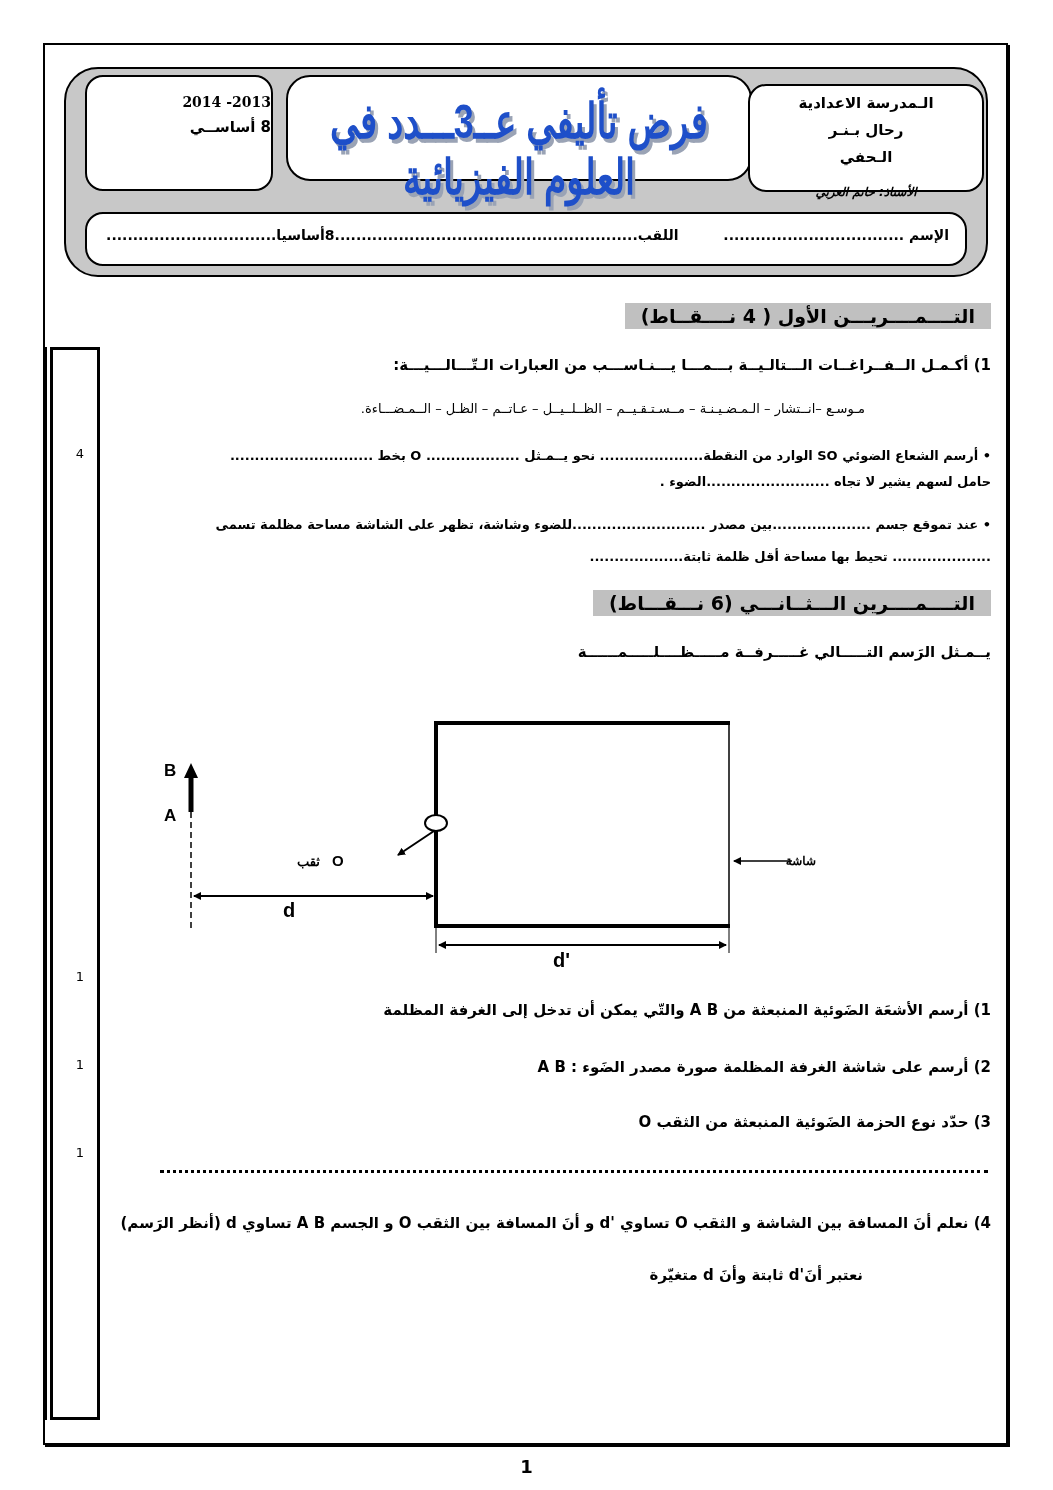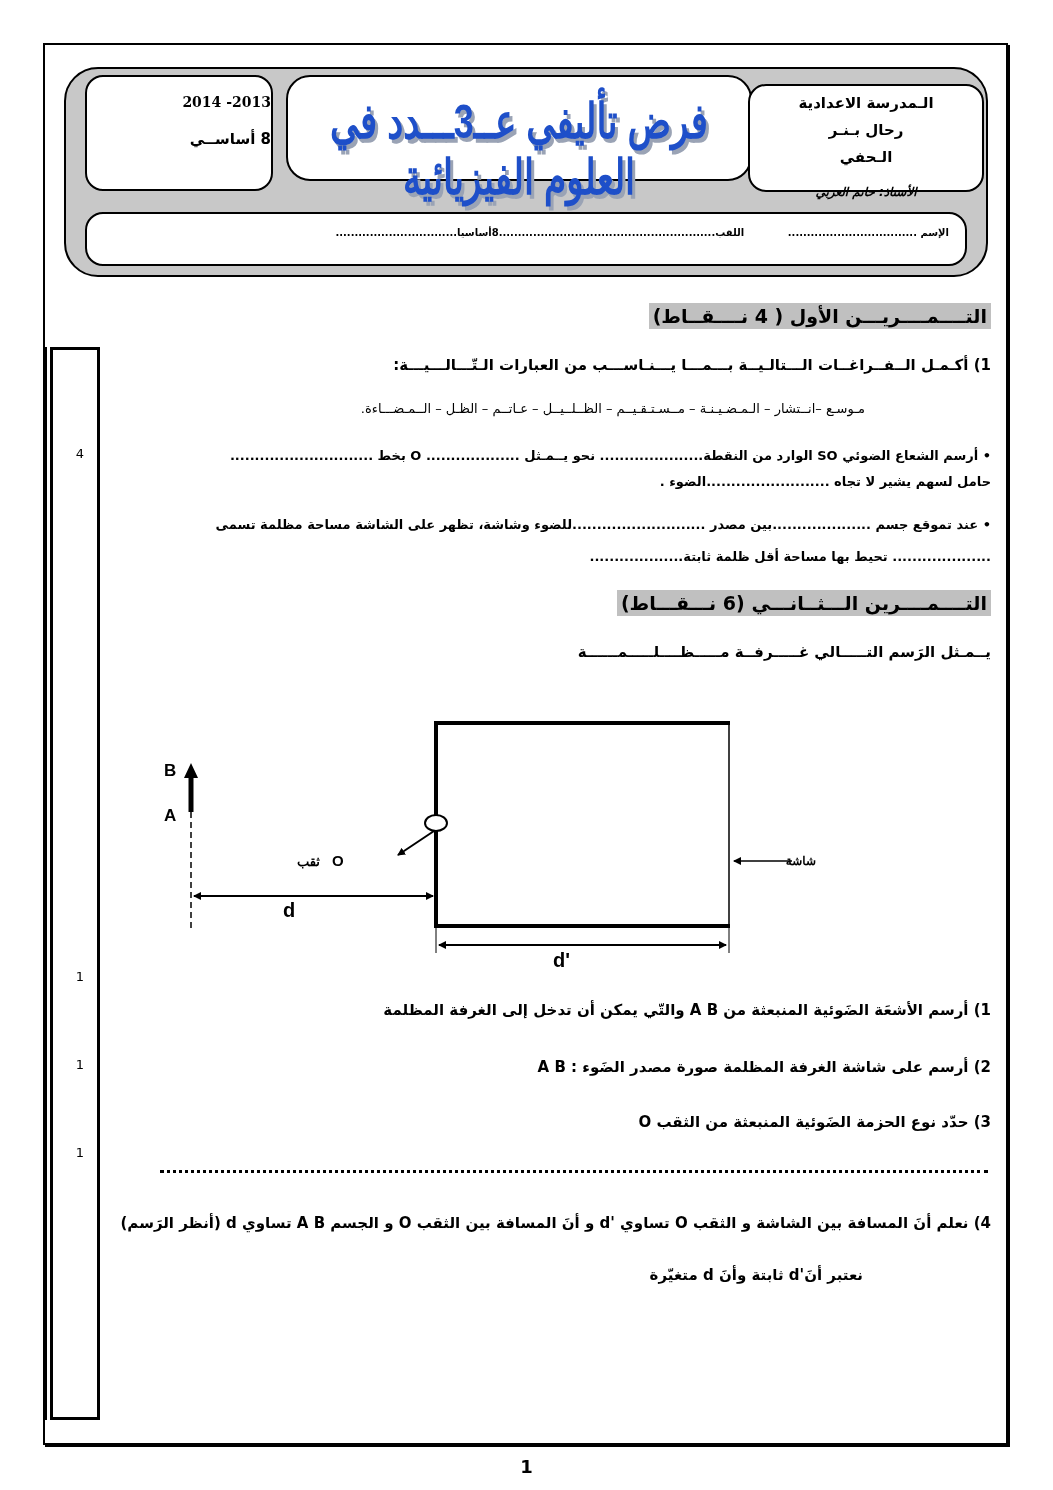--- a/index.html
+++ b/index.html
@@ -6,35 +6,35 @@
   body { width:1053px; height:1490px; position:relative; overflow:hidden;
          font-family:"DejaVu Sans", sans-serif; color:#000; }
   .abs { position:absolute; }
   .page-frame { left:43px; top:43px; width:965px; height:1402px; border:2px solid #000;
                 box-shadow:2px 2px 0 #000; box-sizing:border-box; }
   .header-outer { left:64px; top:67px; width:924px; height:210px; background:#c8c8c8;
                   border:2px solid #000; border-radius:34px; box-sizing:border-box; }
   .box { background:#fff; border:2px solid #000; border-radius:18px; box-sizing:border-box; }
   .year-box { left:85px; top:75px; width:188px; height:116px; text-align:right; }
   .year-box .yr { margin-top:17px; font-family:"DejaVu Serif", serif; font-weight:bold; font-size:14px; }
-  .year-box .lvl { margin-top:20px; font-weight:bold; font-size:15px; direction:rtl; }
+  .year-box .lvl { margin-top:8px; font-weight:bold; font-size:15px; direction:rtl; }
   .title-box { left:286px; top:75px; width:466px; height:106px; border-radius:24px; }
   .title-box .title { position:absolute; left:0; right:0; top:16px; text-align:center; direction:rtl;
        font-family:"Liberation Sans", sans-serif; font-weight:bold; font-size:36px; color:#1e4fc9;
        letter-spacing:-1px; transform:scaleY(1.35); transform-origin:top;
        text-shadow:3px 3px 0 #9aa3b5; }
   .school-box { left:748px; top:84px; width:236px; height:108px; text-align:center; direction:rtl; }
   .school-box .l1 { margin-top:8px; font-size:15px; letter-spacing:2px; line-height:19px; font-weight:bold; }
   .school-box .l2 { font-size:12px; font-style:italic; font-weight:bold; margin-top:18px; }
   .name-box { left:85px; top:212px; width:882px; height:54px; direction:rtl; }
-  .name-box .nm { position:absolute; right:16px; top:13px; font-size:10px; font-weight:bold; white-space:nowrap; }
+  .name-box .nm { position:absolute; right:16px; top:13px; font-size:14px; font-weight:bold; white-space:nowrap; }
   .margin-box { left:50px; top:347px; width:50px; height:1073px; border:3px solid #000; box-sizing:border-box;
                 box-shadow:-3px 0 0 #fff, -5px 0 0 #000; }
   .score { font-size:13px; width:20px; text-align:center; }
-  .section-title { background:#c0c0c0; font-weight:bold; font-size:19px; direction:rtl; padding:2px 4px; white-space:nowrap; }
+  .section-title { background:#c0c0c0; font-weight:bold; font-size:19px; direction:rtl; padding:2px 16px; white-space:nowrap; }
   .rtl { direction:rtl; text-align:right; white-space:nowrap; }
   .q { font-size:15px; font-weight:bold; }
   .words { font-size:13px; }
   .bullet { font-size:13px; font-weight:bold; }
   .dots-line { left:160px; top:1170px; width:828px; border-top:3px dotted #000; }
   .page-num { left:0; width:1053px; top:1456px; text-align:center; font-size:18px; font-weight:bold; }
   svg text { font-family:"Liberation Sans", sans-serif; font-weight:bold; }
 </style>
 </head>
 <body>

